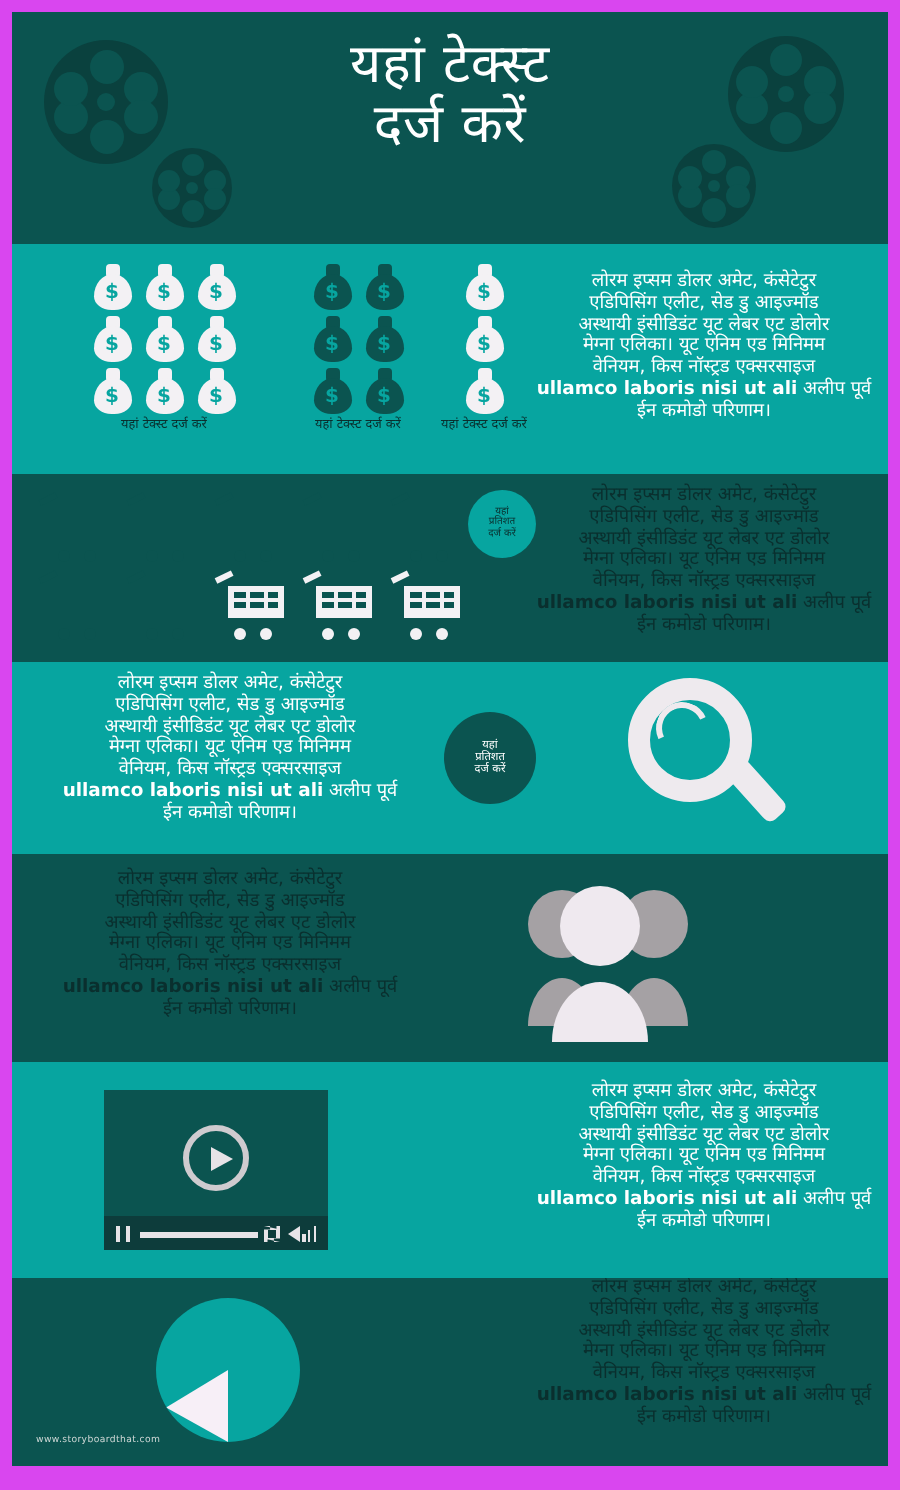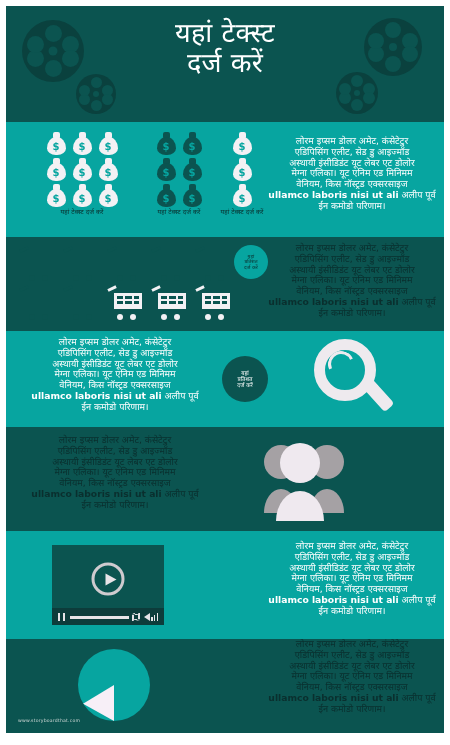--- a/index.html
+++ b/index.html
@@ -1,17 +1,17 @@
 <!DOCTYPE html>
 <html><head>
 <meta charset="utf-8">
 <style>
   html,body{margin:0;padding:0;background:#000;}
   body{font-family:"DejaVu Sans","Liberation Sans",sans-serif;}
-  .page{position:relative;width:450px;height:745px;background:#ffffff;overflow:hidden;}
+  .page{position:relative;width:450px;height:745px;background:#d946ef;overflow:hidden;}
   .frame{position:absolute;left:6px;top:6px;width:438px;height:727px;background:#0b5450;overflow:hidden;}
 
   
   .band{position:absolute;left:0;width:438px;overflow:hidden;}
   .band.dark{background:#0b5450;}
   .band.light{background:#07a5a0;}
 
   
   .hdr{top:0;height:116px;background:#0b5450;}
   .hdr-title{position:absolute;left:0;right:0;top:12px;text-align:center;color:#ffffff;

